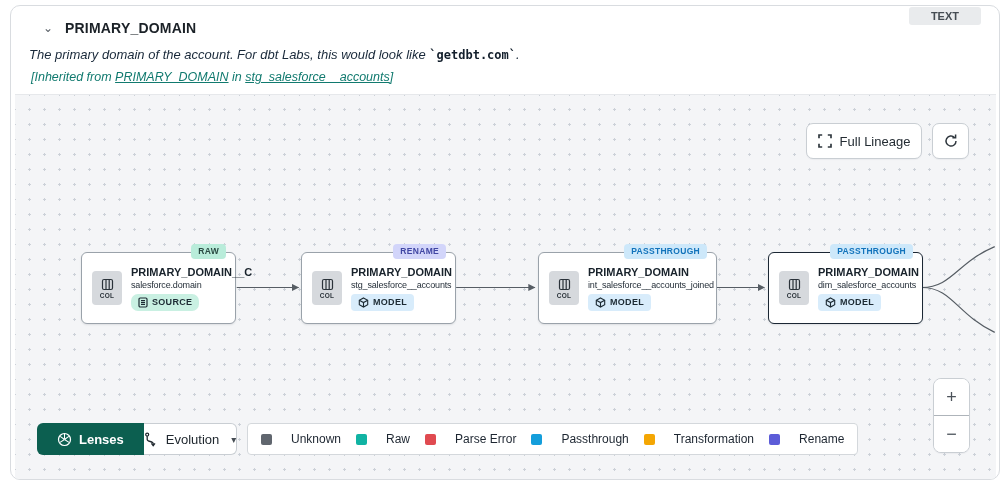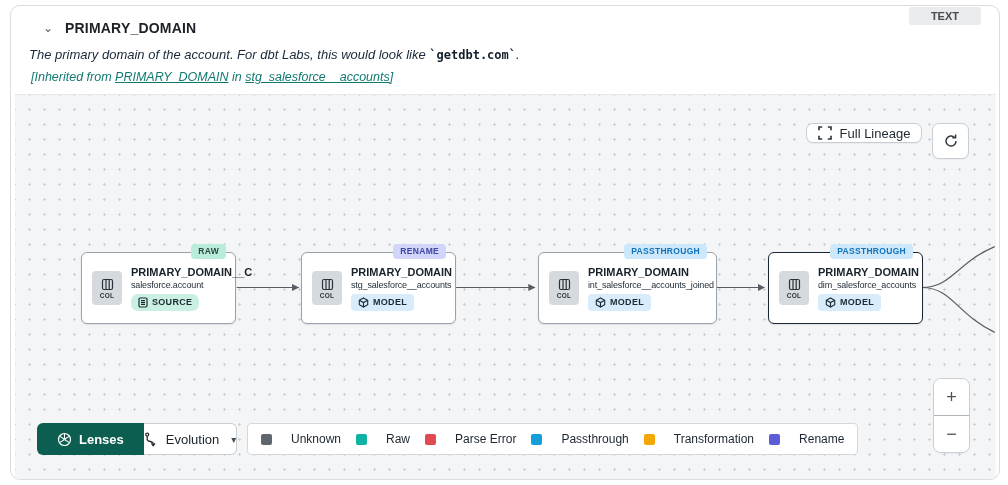--- a/index.html
+++ b/index.html
@@ -26,21 +26,21 @@
     position:absolute; left:4px; top:88px; width:981px; height:386px;
     background-color:#f4f5f7; border-top:1px solid #e6e8eb;
     background-image: radial-gradient(circle, #ccd1d8 1px, rgba(0,0,0,0) 1.1px);
     background-size:15px 15px; background-position:7px 7px;
     overflow:hidden;
   }
   .edges { position:absolute; left:0; top:0; width:100%; height:100%; pointer-events:none; }
 
   
   .btn { background:#fff; border:1px solid #c9ced3; border-radius:7px; display:flex; align-items:center; justify-content:center; gap:8px; cursor:pointer; box-shadow:0 1px 1px rgba(20,30,40,.04); }
-  .full-lineage { position:absolute; left:791px; top:28px; width:116px; height:20px; font-size:13px; color:#242c33; font-weight:400; }
+  .full-lineage { position:absolute; left:791px; top:28px; width:116px; height:36px; font-size:13px; color:#242c33; font-weight:400; }
   .refresh-btn { position:absolute; left:917px; top:28px; width:37px; height:36px; }
 
   
   .node {
     position:absolute; top:157px; height:72px; background:#fff;
     border:1px solid #9aa2aa; border-radius:6px;
     box-shadow:0 1px 2px rgba(25,35,45,.10);
     display:flex; align-items:center; padding:0 8px 0 10px; cursor:pointer;
   }
   .node.selected { border:1.7px solid #1b2734; }
@@ -137,21 +137,21 @@
       <div class="col-chip">
         <svg width="13" height="13" viewBox="0 0 13 13">
             <rect x="1.5" y="1.5" width="10" height="10" rx="1.5" stroke="#2b333a" stroke-width="1.2" fill="none"></rect>
             <line x1="5" y1="1.5" x2="5" y2="11.5" stroke="#2b333a" stroke-width="1.2"></line>
             <line x1="8.2" y1="1.5" x2="8.2" y2="11.5" stroke="#2b333a" stroke-width="1.2"></line>
           </svg>
         <span class="col-txt">COL</span>
       </div>
       <div class="node-body">
         <span class="node-title">PRIMARY_DOMAIN__C</span>
-        <span class="node-sub">salesforce.account</span>
+        <span class="node-sub">salesforce.domain</span>
         <span class="res-badge" style="background-color: rgb(201, 240, 226); border-radius: 7px;">
           <svg width="10" height="11" viewBox="0 0 10 11">
               <rect x="1" y="1" width="8" height="9" rx="1.2" stroke="#1c2a33" stroke-width="1.2" fill="none"></rect>
               <line x1="3" y1="3.6" x2="7" y2="3.6" stroke="#1c2a33" stroke-width="1.1"></line>
               <line x1="3" y1="5.5" x2="7" y2="5.5" stroke="#1c2a33" stroke-width="1.1"></line>
               <line x1="3" y1="7.4" x2="7" y2="7.4" stroke="#1c2a33" stroke-width="1.1"></line>
             </svg>
           <span>SOURCE</span>
         </span>
       </div>

